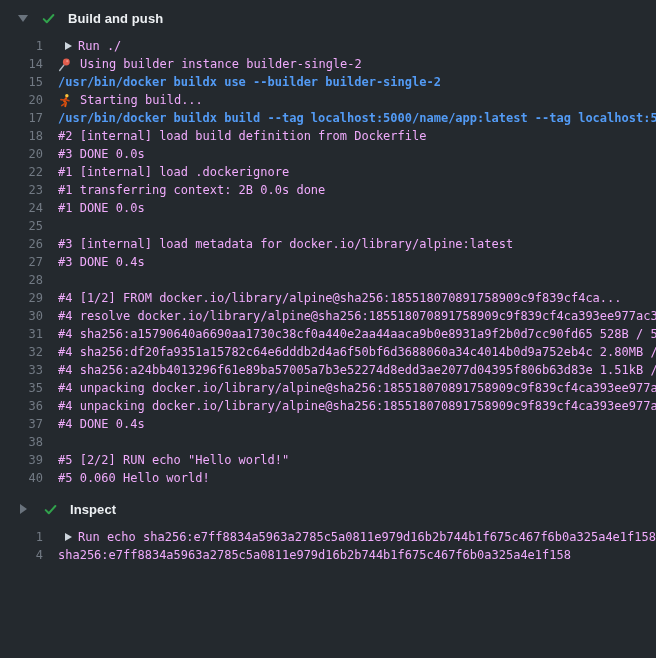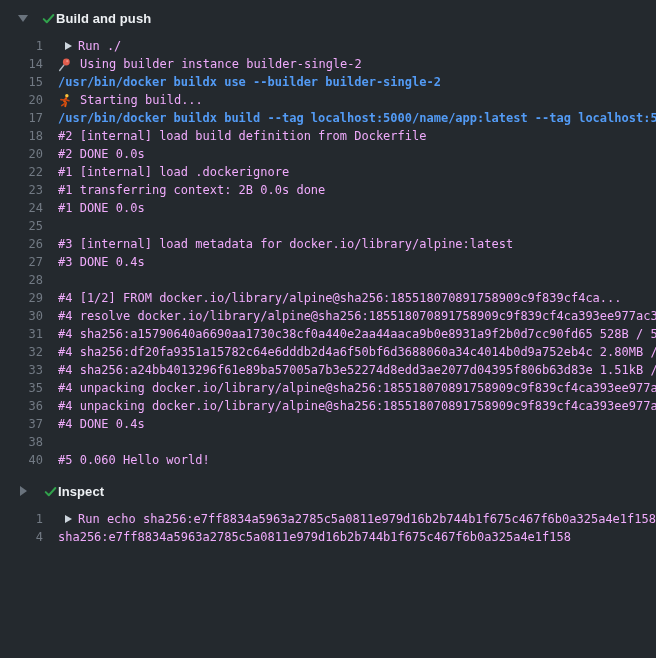--- a/index.html
+++ b/index.html
@@ -9,21 +9,21 @@
     font-family:"Liberation Sans",sans-serif;
     padding-top:2px;box-sizing:border-box;
   }
   .section-header{
     height:32px;display:flex;align-items:center;cursor:pointer;
   }
   .chevron{width:0;height:0;flex:none;margin-left:18px;}
   .chevron.down{border-left:5px solid transparent;border-right:5px solid transparent;border-top:7px solid #6a737d;}
   .chevron.right{border-top:5px solid transparent;border-bottom:5px solid transparent;border-left:7px solid #6a737d;margin-left:20px;margin-right:3px;}
   .check{flex:none;margin-left:13px;display:flex;align-items:center;}
-  .section-title{font-size:13px;font-weight:600;color:#edf0f3;letter-spacing:.1px;}
+  .section-title{margin-left:12px;font-size:13px;font-weight:600;color:#edf0f3;letter-spacing:.1px;}
   .log-block{padding:3px 0 6px 0;}
   .log-line{
     height:18px;display:flex;align-items:center;
     font-family:"DejaVu Sans Mono","Liberation Mono",monospace;
     font-size:12px;line-height:18px;white-space:pre;
   }
   .line-number{width:43px;flex:none;text-align:right;color:#727a84;cursor:pointer;}
   .log-text{margin-left:15px;color:#f0abfc;overflow:hidden;flex:1 1 auto;}
   .log-line.command .log-text{color:#539bf5;font-weight:bold;}
   .run-arrow{width:0;height:0;flex:none;margin-left:22px;margin-right:6px;
@@ -54,37 +54,38 @@
               <circle cx="9.6" cy="3.8" r="1.1" fill="#f08d80"></circle>
             </svg></span><span class="log-text">Using builder instance builder-single-2</span></div>
         <div class="log-line command"><span class="line-number">15</span><span class="log-text">/usr/bin/docker buildx use --builder builder-single-2</span></div>
         <div class="log-line output has-icon"><span class="line-number">20</span><span class="emoji-icon"><svg width="15" height="15" viewBox="0 0 14 14">
               <circle cx="9.2" cy="2.6" r="1.6" fill="#f9c23c"></circle>
               <path d="M8.7 4.6 L6.6 7.4 L8.4 9.1 L7.7 12.3" fill="none" stroke="#e8590c" stroke-width="1.8" stroke-linecap="round" stroke-linejoin="round"></path>
               <path d="M6.9 6.6 L3.6 6.2 M8.3 6.2 L11.2 7.2 M8.4 9.1 L4.4 11.8" fill="none" stroke="#c44512" stroke-width="1.5" stroke-linecap="round"></path>
             </svg></span><span class="log-text">Starting build...</span></div>
         <div class="log-line command"><span class="line-number">17</span><span class="log-text">/usr/bin/docker buildx build --tag localhost:5000/name/app:latest --tag localhost:50</span></div>
         <div class="log-line output"><span class="line-number">18</span><span class="log-text">#2 [internal] load build definition from Dockerfile</span></div>
-        <div class="log-line output"><span class="line-number">20</span><span class="log-text">#2 DONE 0.0s</span></div>
+        <div class="log-line output"><span class="line-number">20</span><span class="log-text">#3 DONE 0.0s</span></div>
         <div class="log-line output"><span class="line-number">22</span><span class="log-text">#1 [internal] load .dockerignore</span></div>
         <div class="log-line output"><span class="line-number">23</span><span class="log-text">#1 transferring context: 2B 0.0s done</span></div>
         <div class="log-line output"><span class="line-number">24</span><span class="log-text">#1 DONE 0.0s</span></div>
         <div class="log-line output"><span class="line-number">25</span><span class="log-text"></span></div>
         <div class="log-line output"><span class="line-number">26</span><span class="log-text">#3 [internal] load metadata for docker.io/library/alpine:latest</span></div>
         <div class="log-line output"><span class="line-number">27</span><span class="log-text">#3 DONE 0.4s</span></div>
         <div class="log-line output"><span class="line-number">28</span><span class="log-text"></span></div>
         <div class="log-line output"><span class="line-number">29</span><span class="log-text">#4 [1/2] FROM docker.io/library/alpine@sha256:185518070891758909c9f839cf4ca...</span></div>
         <div class="log-line output"><span class="line-number">30</span><span class="log-text">#4 resolve docker.io/library/alpine@sha256:185518070891758909c9f839cf4ca393ee977ac3</span></div>
         <div class="log-line output"><span class="line-number">31</span><span class="log-text">#4 sha256:a15790640a6690aa1730c38cf0a440e2aa44aaca9b0e8931a9f2b0d7cc90fd65 528B / 5</span></div>
         <div class="log-line output"><span class="line-number">32</span><span class="log-text">#4 sha256:df20fa9351a15782c64e6dddb2d4a6f50bf6d3688060a34c4014b0d9a752eb4c 2.80MB /</span></div>
         <div class="log-line output"><span class="line-number">33</span><span class="log-text">#4 sha256:a24bb4013296f61e89ba57005a7b3e52274d8edd3ae2077d04395f806b63d83e 1.51kB /</span></div>
         <div class="log-line output"><span class="line-number">35</span><span class="log-text">#4 unpacking docker.io/library/alpine@sha256:185518070891758909c9f839cf4ca393ee977a</span></div>
         <div class="log-line output"><span class="line-number">36</span><span class="log-text">#4 unpacking docker.io/library/alpine@sha256:185518070891758909c9f839cf4ca393ee977a</span></div>
         <div class="log-line output"><span class="line-number">37</span><span class="log-text">#4 DONE 0.4s</span></div>
         <div class="log-line output"><span class="line-number">38</span><span class="log-text"></span></div>
+        <div class="log-line output"><span class="line-number">39</span><span class="log-text">#5 [2/2] RUN echo "Hello world!"</span></div>
         <div class="log-line output"><span class="line-number">40</span><span class="log-text">#5 0.060 Hello world!</span></div>
       </div>
     </div>
     <div class="section">
       <div class="section-header">
         <span class="chevron right"></span>
         <span class="check">
           <svg width="15" height="15" viewBox="0 0 16 16">
             <path d="M2.9 8.7 L6.2 12 L13.2 4.3" fill="none" stroke="#31a24c" stroke-width="2.1" stroke-linecap="round" stroke-linejoin="round"></path>
           </svg>

